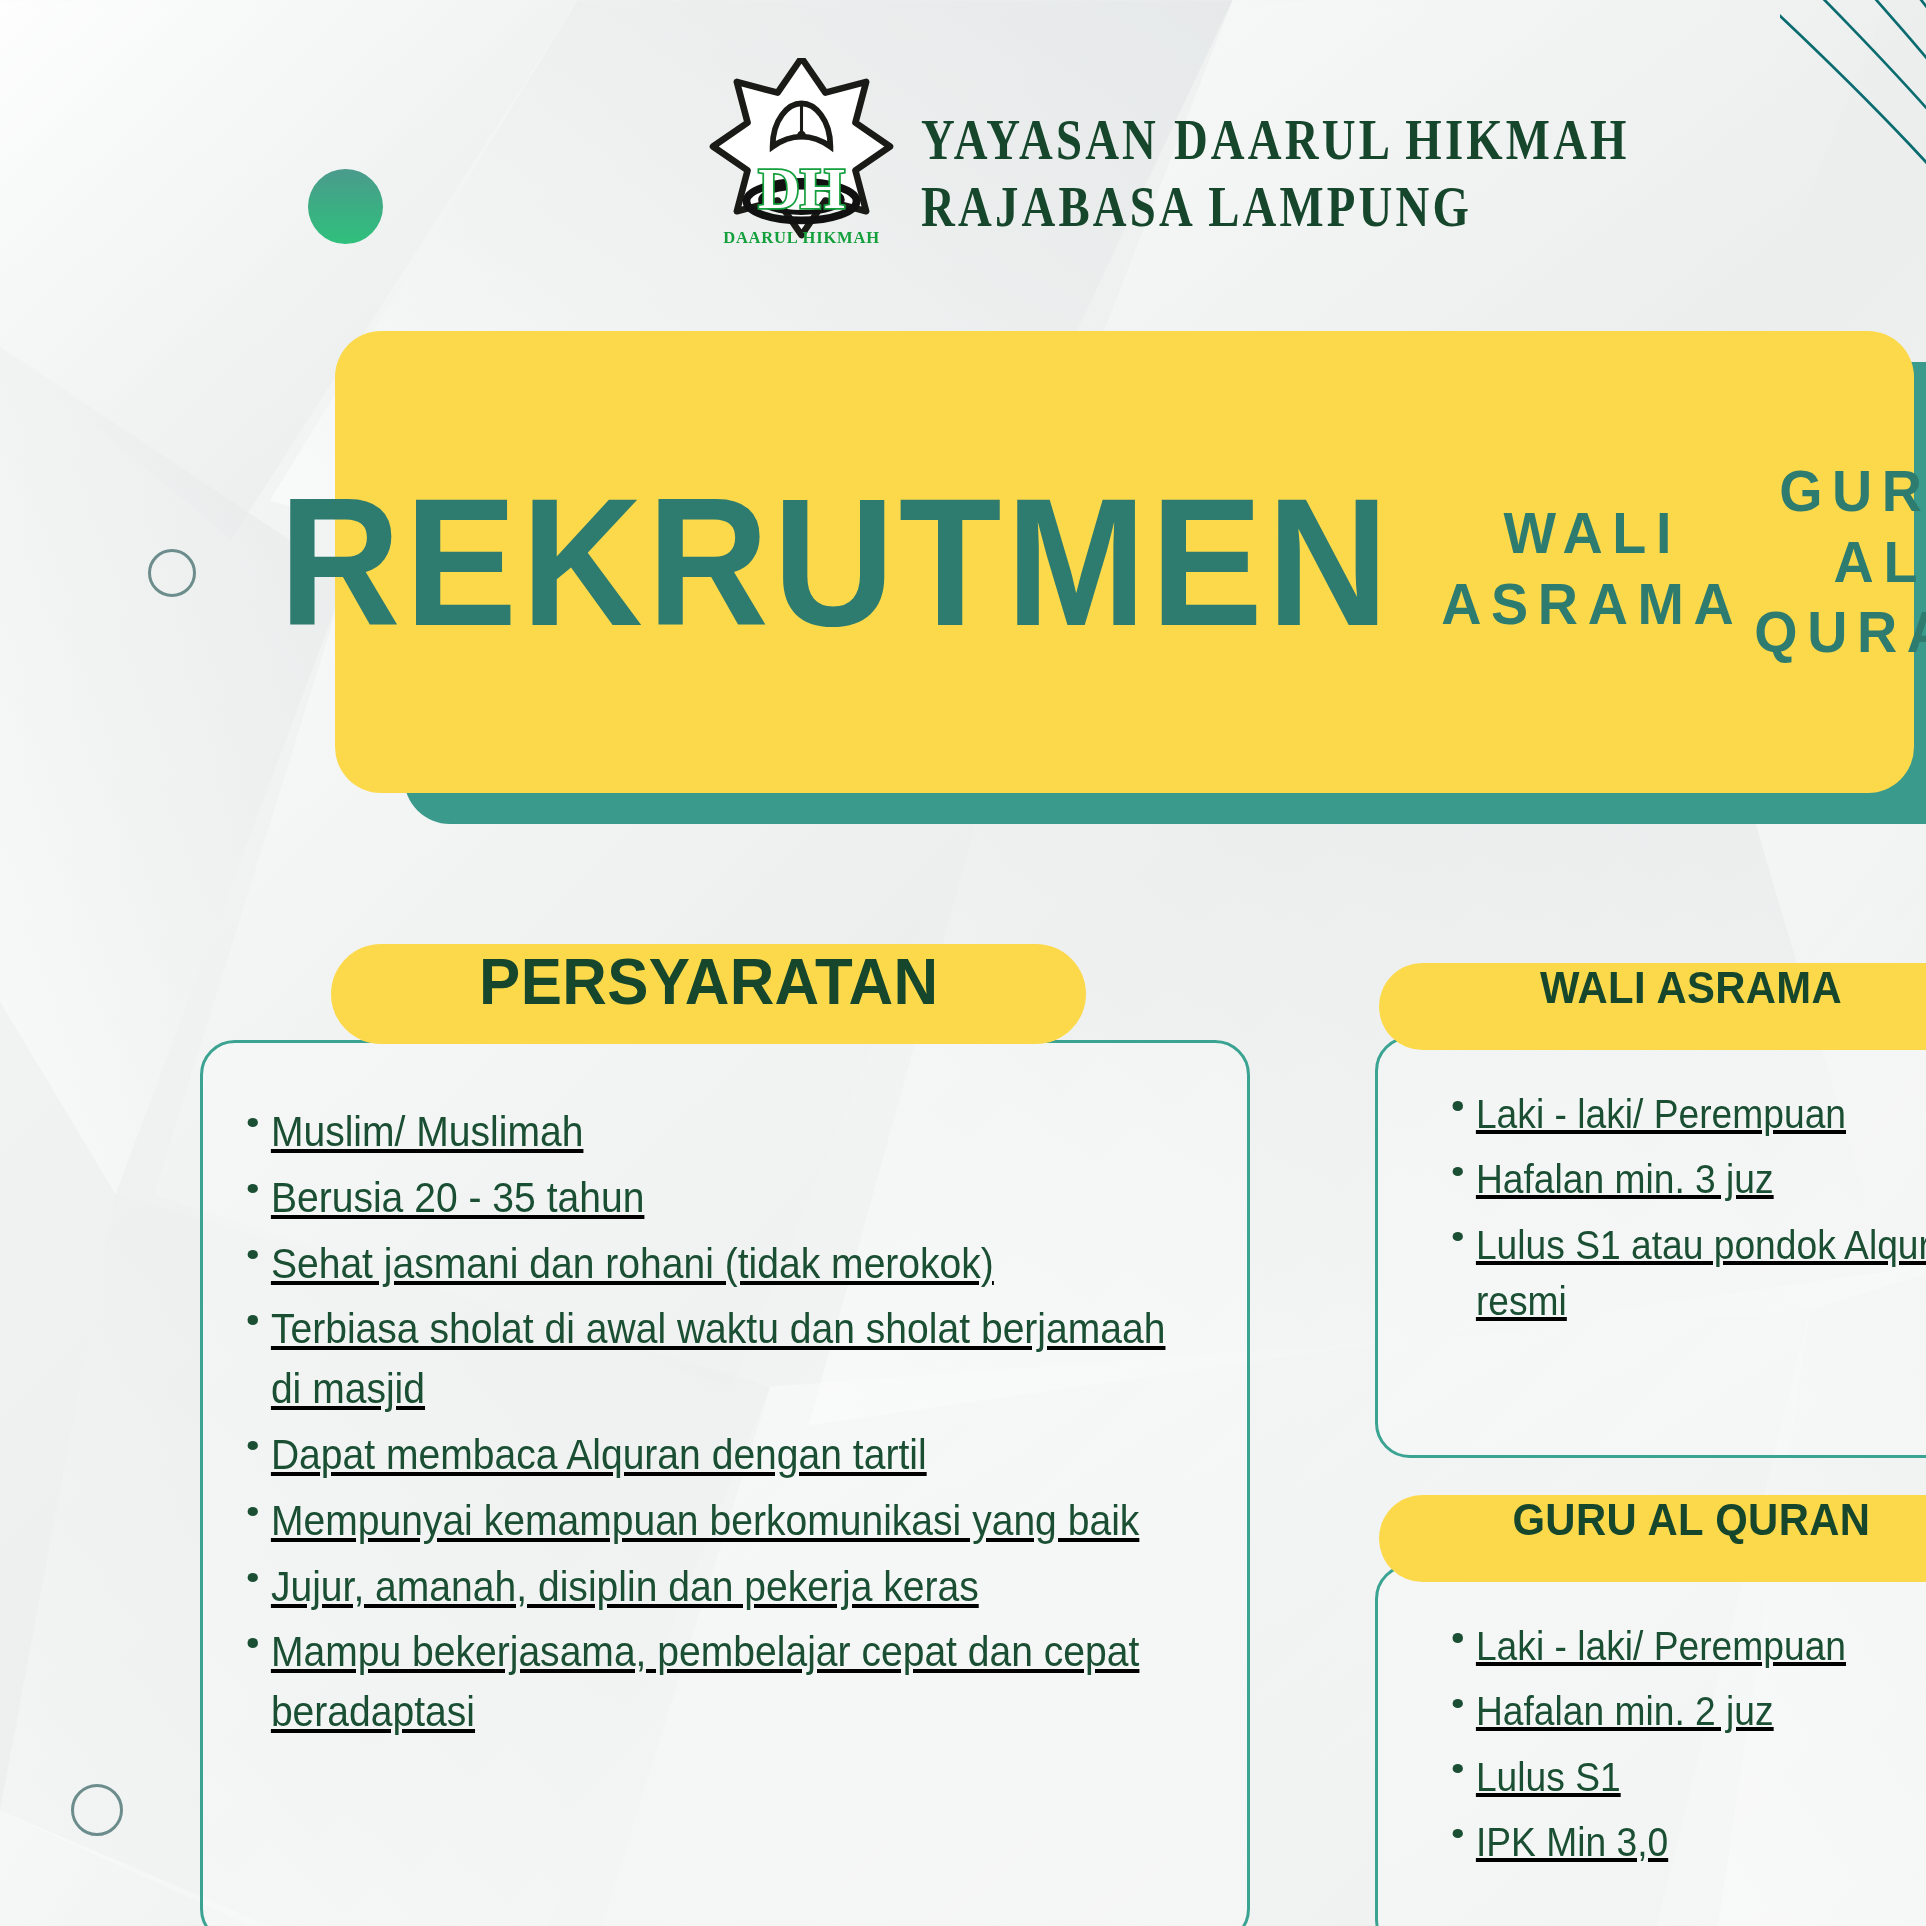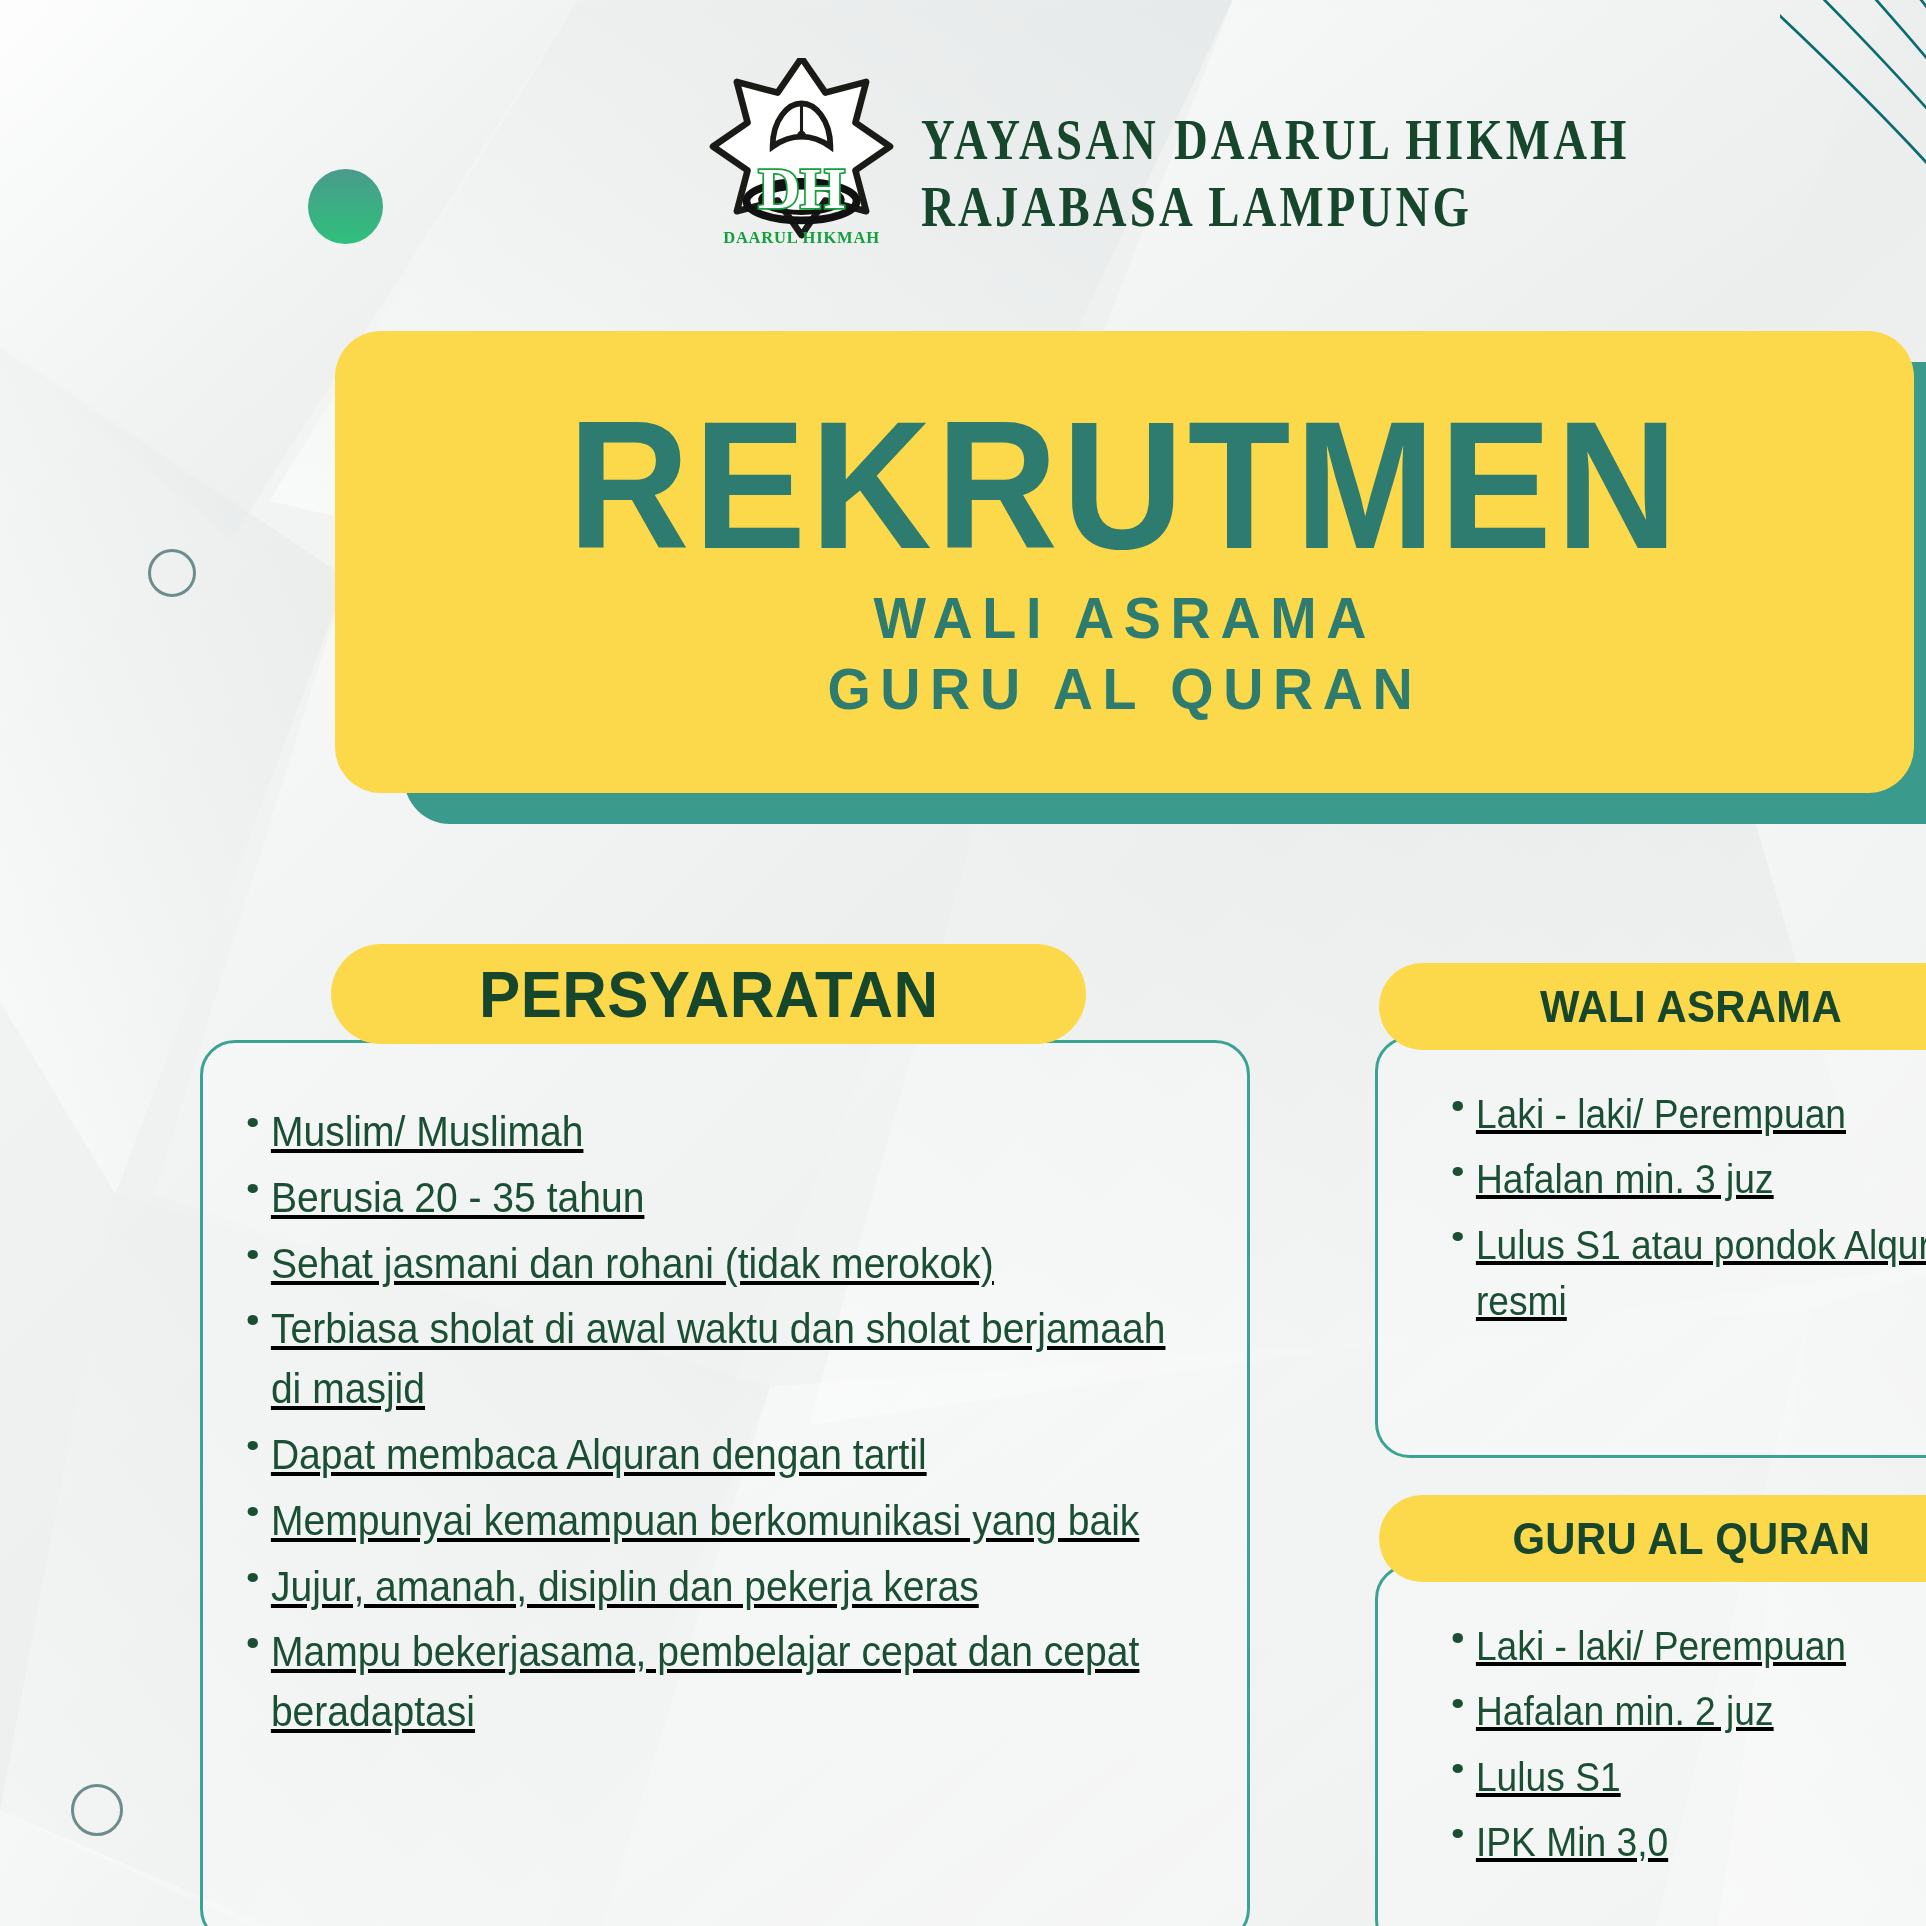--- a/index.html
+++ b/index.html
@@ -36,40 +36,40 @@
 
   
   .title-wrap{position:absolute;left:335px;top:331px;width:1649px;height:493px;}
   .title-shadow{
     position:absolute;left:69px;top:31px;width:1579px;height:462px;
     background:#3a9a8b;border-radius:46px;
   }
   .title-card{
     position:absolute;left:0;top:0;width:1579px;height:462px;
     background:#fcd94b;border-radius:46px;
-    display:flex;flex-direction:column;align-items:center;justify-content:center;
+    display:flex;flex-direction:row;align-items:center;justify-content:center;text-align:center;
   }
   .title-main{
     font-family:"Liberation Sans", sans-serif;
     font-weight:bold;font-size:181px;line-height:0.94;
     color:#2e7c6f;letter-spacing:4.6px;
     transform:scaleX(0.93);
   }
   .title-sub1,.title-sub2{
     font-family:"Liberation Sans", sans-serif;
     font-weight:bold;color:#2e7c6f;
     font-size:58px;letter-spacing:10px;line-height:1.22;
     transform:scaleX(0.96);
   }
   .title-sub1{margin-top:13px;}
 
   
   .pill{
     position:absolute;background:#fcd94b;border-radius:116px;
-    display:flex;align-items:center;justify-content:center;
+    display:flex;justify-content:center;
     z-index:4;
   }
   .pill-label{
     font-family:"Liberation Sans", sans-serif;font-weight:bold;
     color:#16472c;white-space:nowrap;
   }
 
   
   .ocard{
     position:absolute;border:3.5px solid #3aa391;border-radius:35px;

